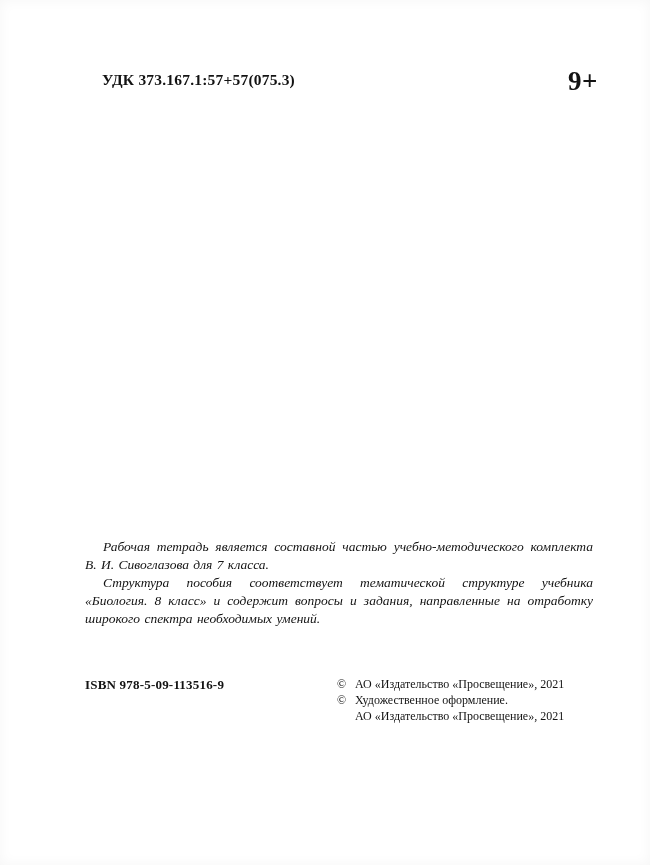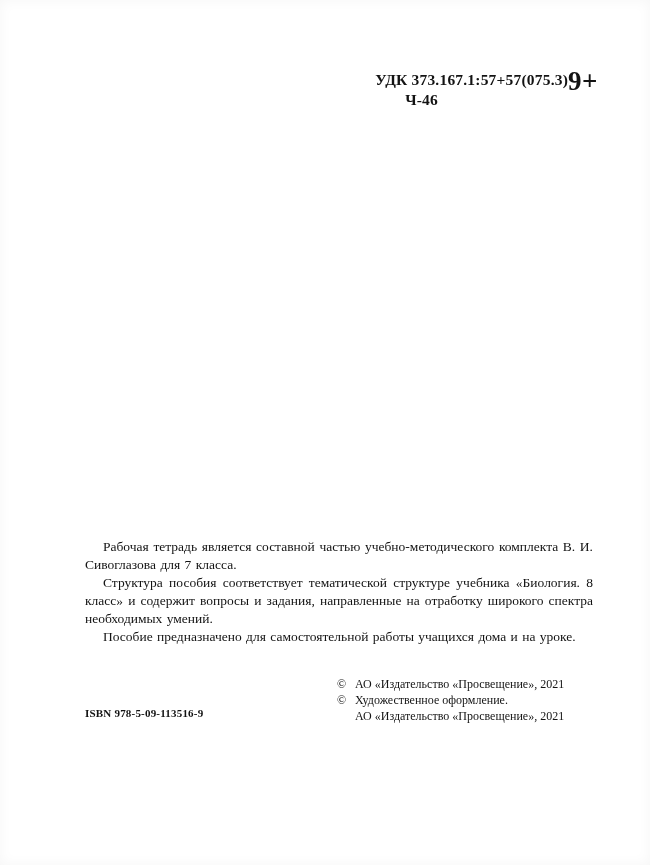--- a/index.html
+++ b/index.html
@@ -15,24 +15,24 @@
     background: #ffffff;
     font-family: "Liberation Serif", "DejaVu Serif", serif;
     color: #131313;
     box-sizing: border-box;
     box-shadow: inset 0 0 14px rgba(0,0,0,0.04);
     overflow: hidden;
   }
   .top-row {
     position: absolute;
     top: 70px;
-    left: 85px;
+    left: 102px;
     right: 52px;
     display: flex;
-    justify-content: flex-end;
+    justify-content: space-between;
     align-items: flex-start;
   }
   .codes {
     font-weight: bold;
     font-size: 15.5px;
     line-height: 1.28;
     letter-spacing: 0.2px;
     white-space: nowrap;
   }
   .codes .author-sign {
@@ -46,39 +46,39 @@
   }
   .annotation {
     position: absolute;
     top: 538px;
     left: 85px;
     right: 57px;
     font-size: 13.5px;
     line-height: 1.33;
     text-align: justify;
     word-spacing: 1px;
+    font-style: italic;
   }
   .annotation p {
     margin: 0;
     text-indent: 18px;
   }
   .bottom-block {
     position: absolute;
     top: 677px;
     left: 85px;
     right: 57px;
     display: flex;
     align-items: flex-start;
   }
   .isbn {
     font-weight: bold;
-    font-size: 11px;
+    font-size: 13px;
     letter-spacing: 0.2px;
     white-space: nowrap;
-    margin-top: 30px;
   }
   .copyright {
     margin-left: auto;
     width: 256px;
     font-size: 12px;
     line-height: 1.32;
   }
   .copyright .line {
     display: flex;
   }
@@ -91,29 +91,27 @@
   }
 </style>
 </head>
 <body>
 
 <div class="page">
 
   <div class="top-row">
     <div class="codes">
       <div>УДК 373.167.1:57+57(075.3)</div>
-      <div class="author-sign">Ч-46</div>
     </div>
     <div class="age-rating">9+</div>
   </div>
 
   <div class="annotation">
     <p>Рабочая тетрадь является составной частью учебно-методического комплекта В. И. Сивоглазова для 7 класса.</p>
     <p>Структура пособия соответствует тематической структуре учебника «Биология. 8 класс» и содержит вопросы и задания, направленные на отработку широкого спектра необходимых умений.</p>
-    <p>Пособие предназначено для самостоятельной работы учащихся дома и на уроке.</p>
   </div>
 
   <div class="bottom-block">
     <div class="isbn">ISBN 978-5-09-113516-9</div>
     <div class="copyright">
       <div class="line">
         <span class="sym">©</span>
         <span>АО «Издательство «Просвещение», 2021</span>
       </div>
       <div class="line">

